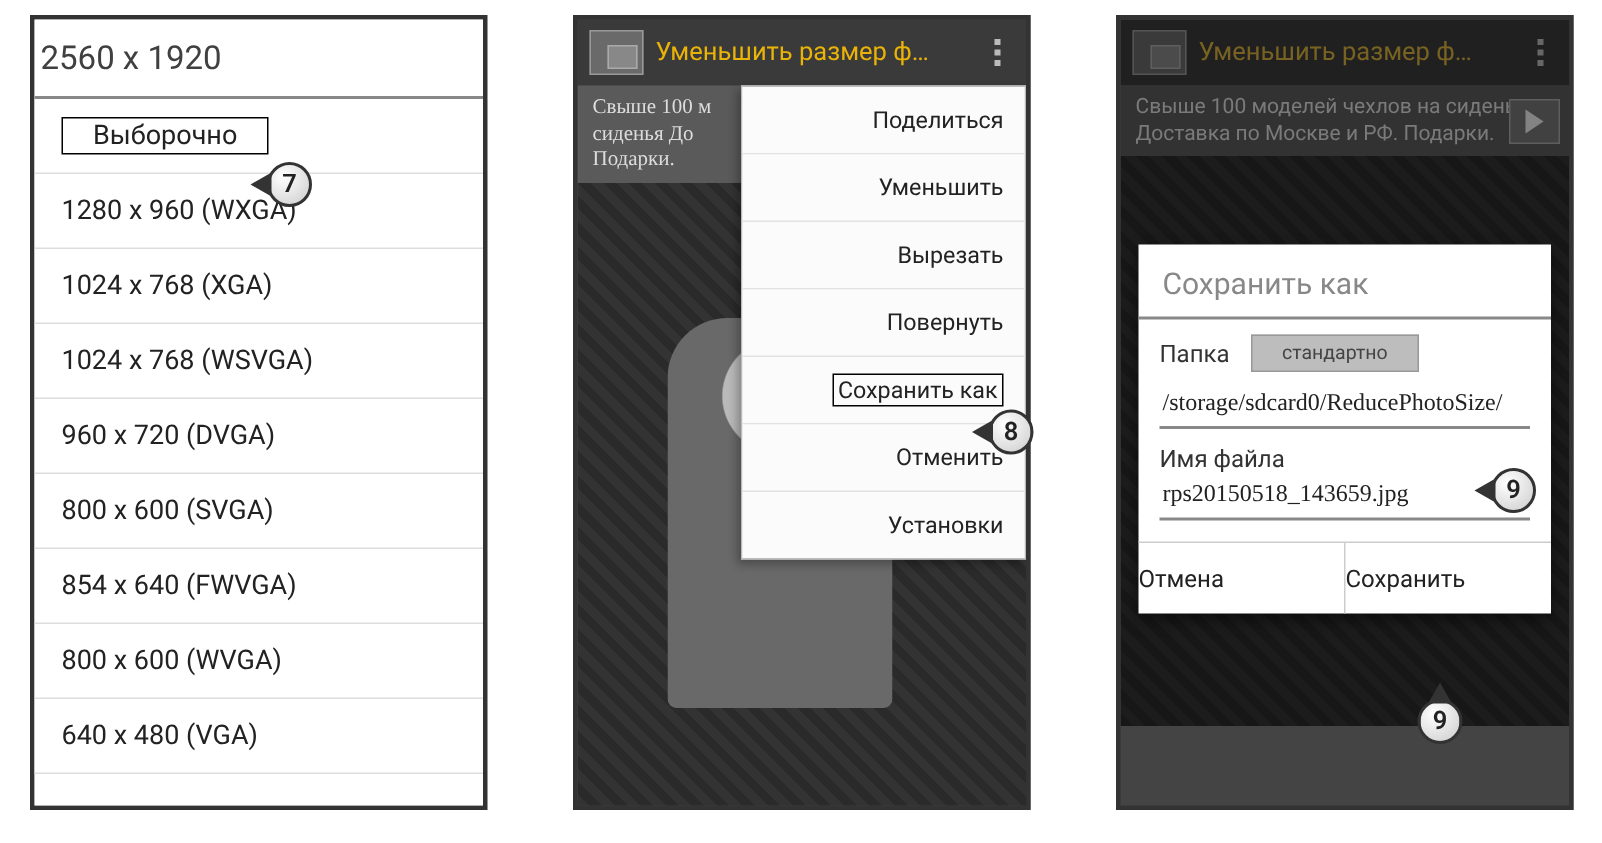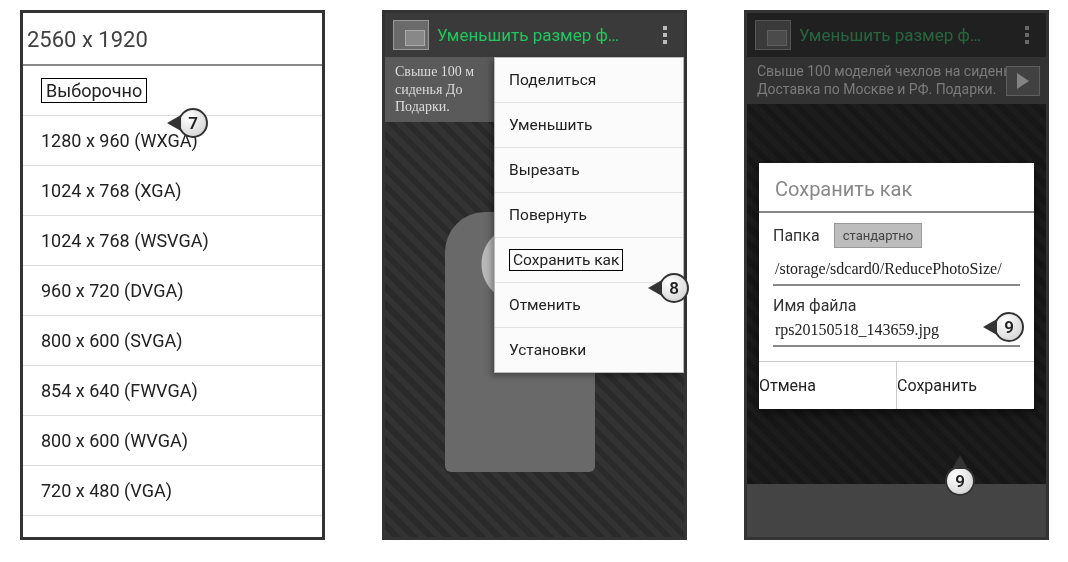--- a/index.html
+++ b/index.html
@@ -37,28 +37,28 @@
   }
   .size-item {
     padding: 14px 18px;
     font-size: 18px;
     color: #222;
     border-bottom: 1px solid #ddd;
     background: #fff;
   }
   .size-item.boxed span.sel {
     border: 1.5px solid #000;
-    padding: 1px 4px;
+    padding: 1px 20px;
   }
 
   
   .appbar {
     height: 44px;
     background: #3a3a3a;
-    color: #22c55e;
+    color: #eab308;
     display: flex;
     align-items: center;
     padding: 0 8px;
     font-size: 17px;
   }
   .appbar .icon {
     width: 36px; height: 30px;
     background: #6a6a6a;
     border: 1px solid #999;
     margin-right: 8px;
@@ -126,20 +126,21 @@
     background:#f6f6f6;
     border:1px solid #bbb;
     box-shadow:-3px 3px 6px rgba(0,0,0,.3);
   }
   .ctx-item {
     padding:13px 14px;
     font-size:15.5px;
     color:#222;
     border-bottom:1px solid #e2e2e2;
     background:#fbfbfb;
+    text-align:right;
   }
   .ctx-item:last-child{border-bottom:none;}
   .ctx-item.boxed span.sel{
     border:1.5px solid #000;
     padding:1px 3px;
   }
 
   
   .save-dialog {
     position:absolute;
@@ -151,21 +152,21 @@
     padding:14px 16px 10px;
     font-size:20px;
     color:#888;
     border-bottom:2px solid #888;
   }
   .sd-body{padding:10px 14px 4px;}
   .sd-row{display:flex;align-items:center;gap:14px;margin-bottom:6px;}
   .sd-label{font-size:16px;color:#333;}
   .std-btn{
     background:#bdbdbd;border:1px solid #999;
-    padding:4px 8px;font-size:13px;color:#444;
+    padding:4px 20px;font-size:13px;color:#444;
   }
   .path-field,.fname-field{
     font-size:16px;color:#222;
     border-bottom:2px solid #888;
     padding:6px 2px;
     margin-bottom:10px;
     word-break:break-all;
     position:relative;
     font-family:Liberation Serif, serif;
   }
@@ -217,21 +218,21 @@
     <div class="size-item boxed">
       <span class="sel">Выборочно</span>
     </div>
     <div class="size-item"><span>1280 x 960 (WXGA)</span></div>
     <div class="size-item"><span>1024 x 768 (XGA)</span></div>
     <div class="size-item"><span>1024 x 768 (WSVGA)</span></div>
     <div class="size-item"><span>960 x 720 (DVGA)</span></div>
     <div class="size-item"><span>800 x 600 (SVGA)</span></div>
     <div class="size-item"><span>854 x 640 (FWVGA)</span></div>
     <div class="size-item"><span>800 x 600 (WVGA)</span></div>
-    <div class="size-item"><span>720 x 480 (VGA)</span></div>
+    <div class="size-item"><span>640 x 480 (VGA)</span></div>
   </div>
 </div>
 
 <div class="phone phone2">
   <div class="appbar">
     <div class="icon"></div>
     <span>Уменьшить размер ф…</span>
     <div class="dots">
         <div></div>
         <div></div>

